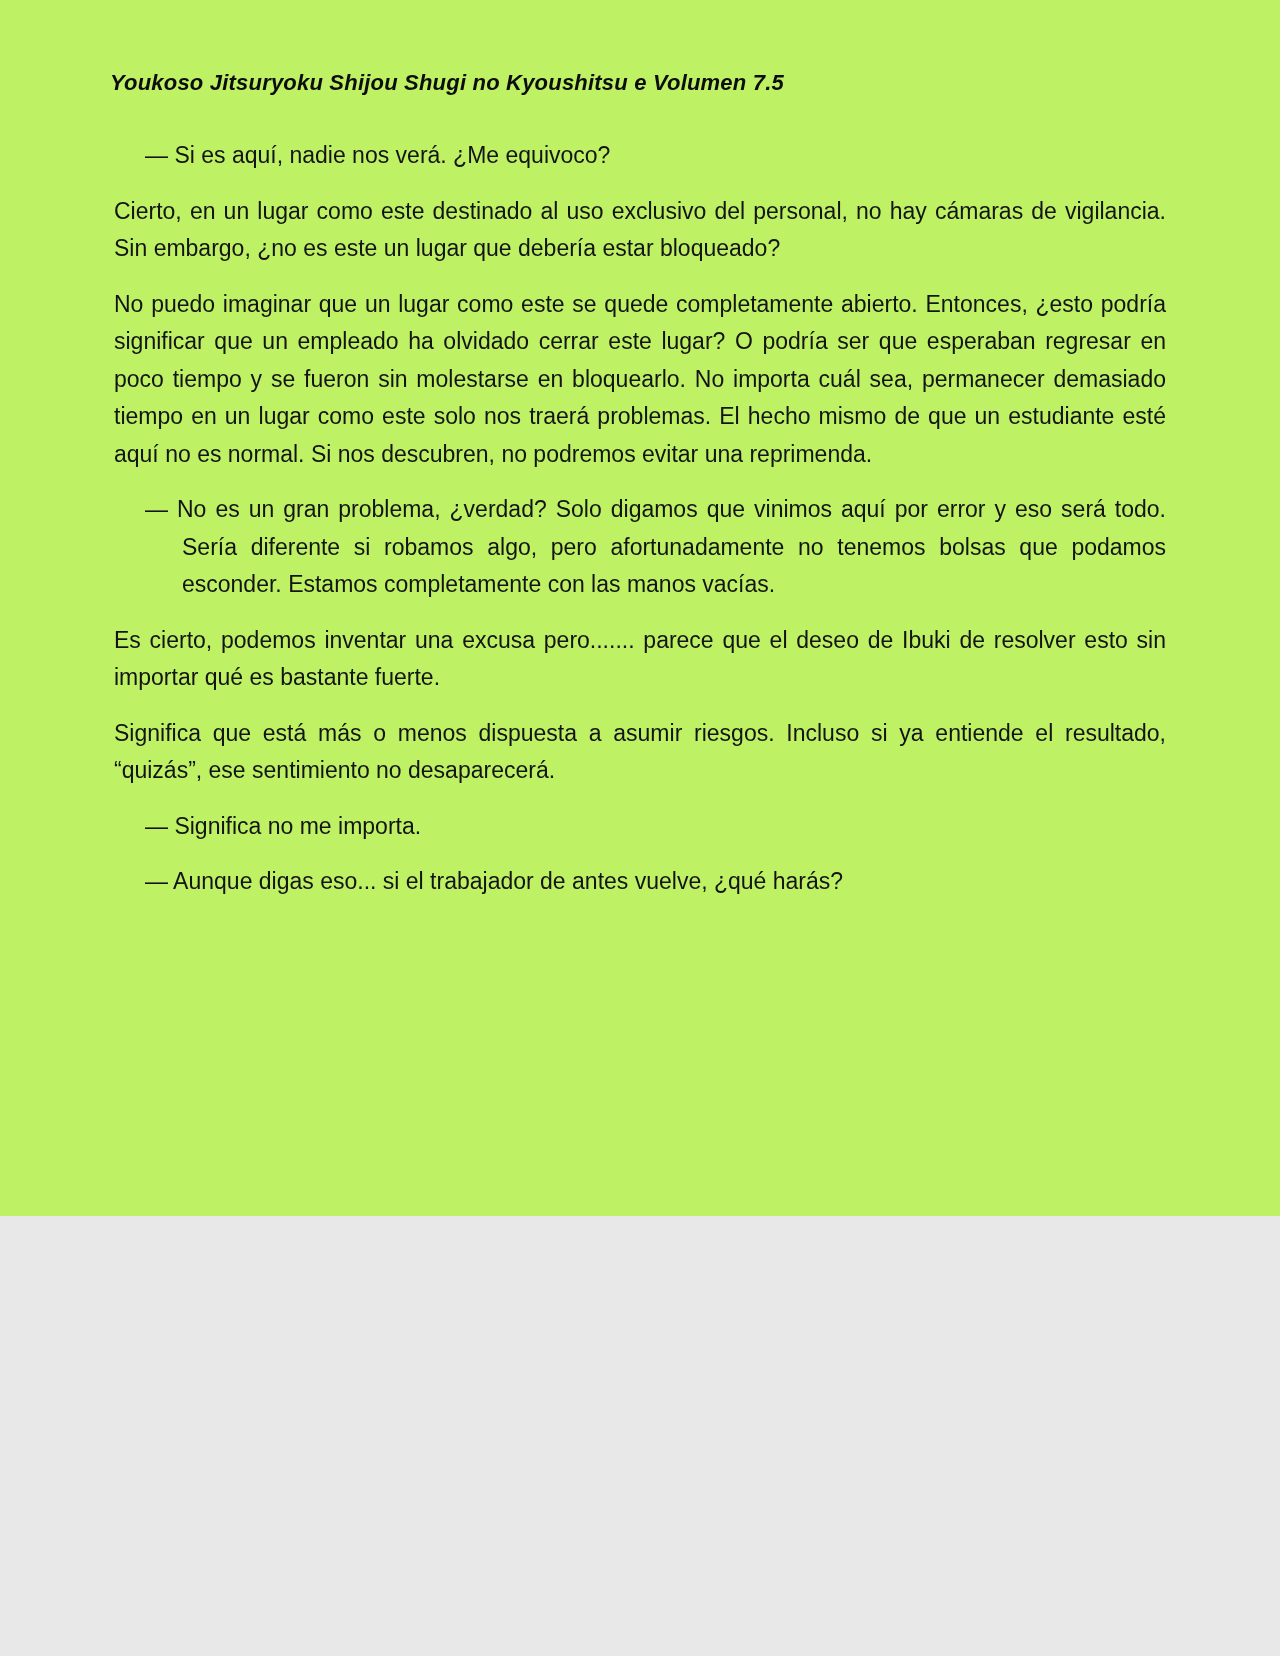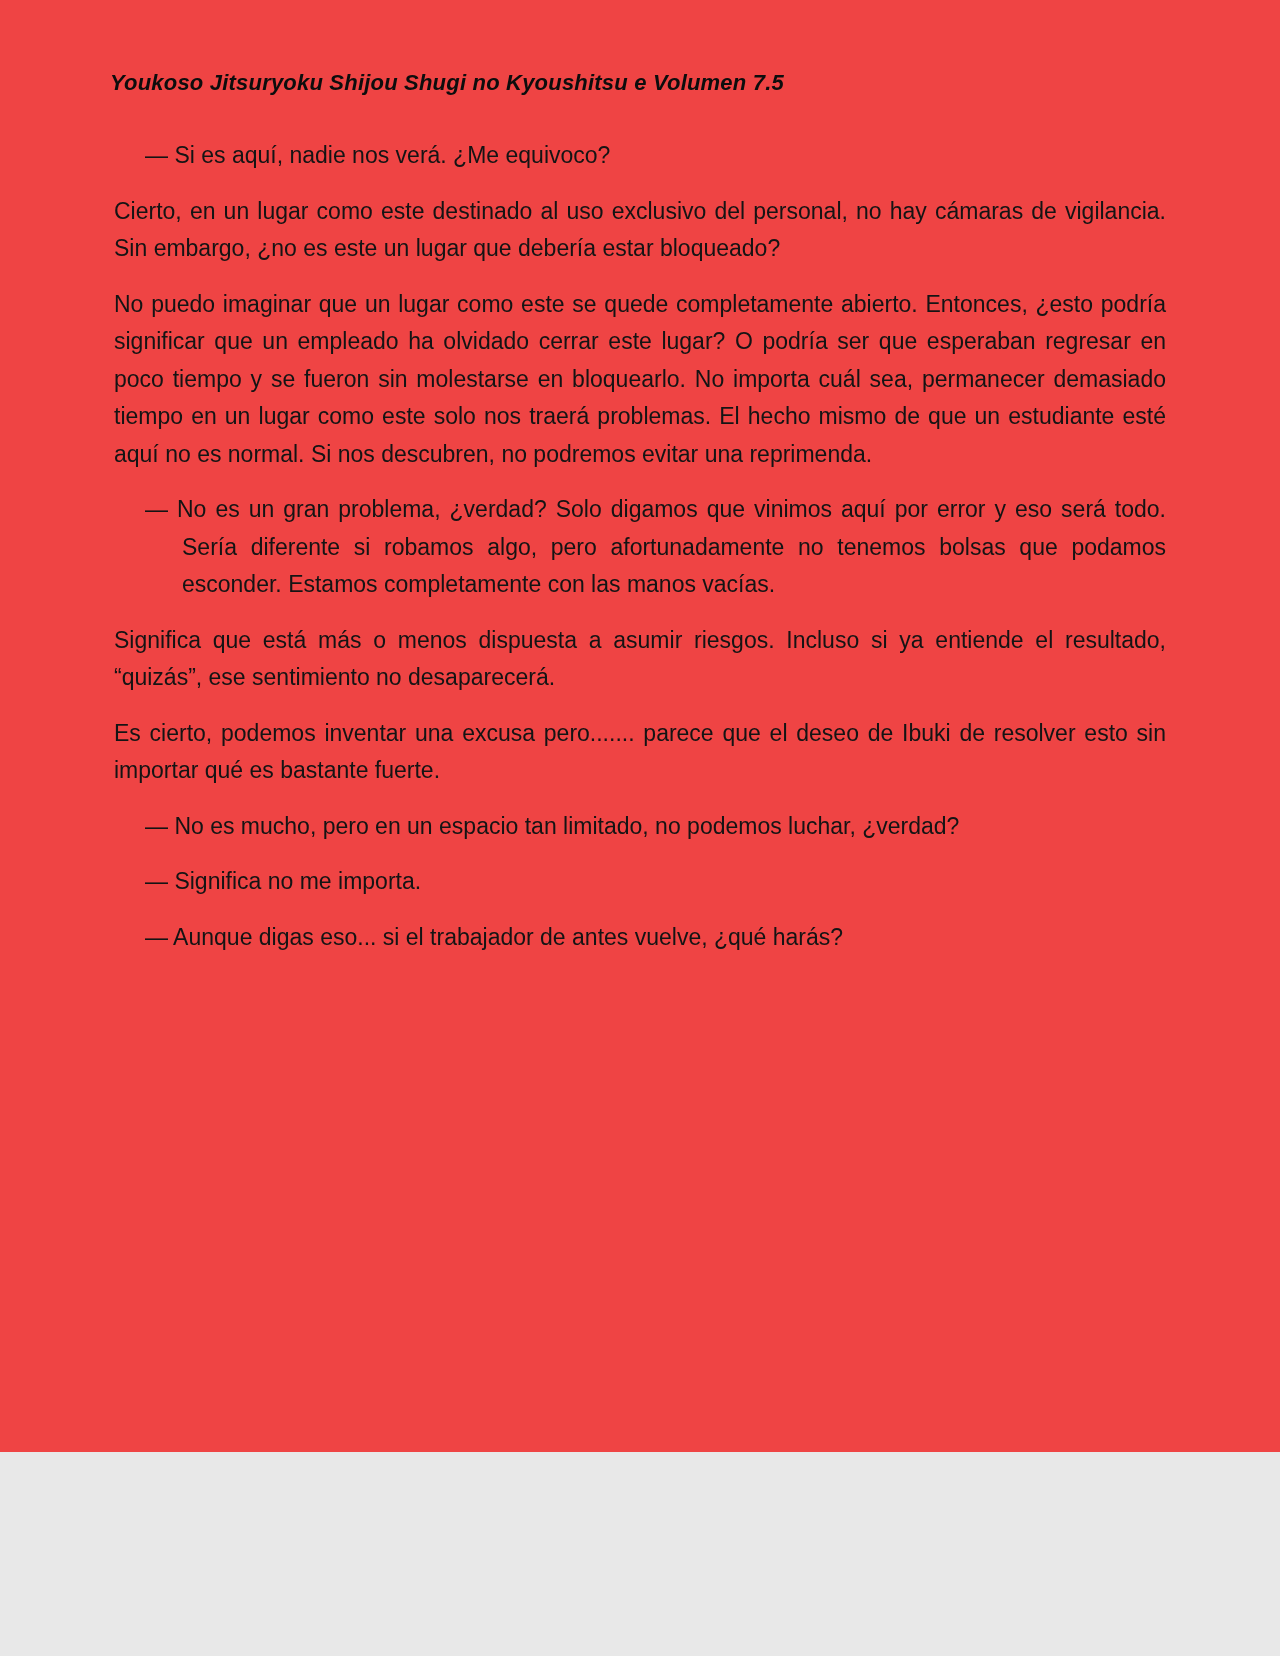--- a/index.html
+++ b/index.html
@@ -3,23 +3,23 @@
 <meta charset="utf-8">
 <style>
   html, body {
     margin: 0;
     padding: 0;
     background: #e8e8e8;
   }
   .page {
     position: relative;
     width: 1280px;
-    height: 1452px;
+    height: 1216px;
     margin: 0 auto;
-    background: #ef4444;
+    background: #bef264;
     font-family: "Liberation Sans", sans-serif;
     color: #141414;
     overflow: hidden;
   }
   .header-title {
     position: absolute;
     top: 70px;
     left: 110px;
     width: 1058px;
     font-size: 22px;
@@ -72,23 +72,22 @@
 
 <div class="page">
 
   <div class="header-title">Youkoso Jitsuryoku Shijou Shugi no Kyoushitsu e Volumen 7.5</div>
 
   <div class="content">
     <div class="dialogue">— Si es aquí, nadie nos verá. ¿Me equivoco?</div>
     <div class="para">Cierto, en un lugar como este destinado al uso exclusivo del personal, no hay cámaras de vigilancia. Sin embargo, ¿no es este un lugar que debería estar bloqueado?</div>
     <div class="para">No puedo imaginar que un lugar como este se quede completamente abierto. Entonces, ¿esto podría significar que un empleado ha olvidado cerrar este lugar? O podría ser que esperaban regresar en poco tiempo y se fueron sin molestarse en bloquearlo. No importa cuál sea, permanecer demasiado tiempo en un lugar como este solo nos traerá problemas. El hecho mismo de que un estudiante esté aquí no es normal. Si nos descubren, no podremos evitar una reprimenda.</div>
     <div class="dialogue">— No es un gran problema, ¿verdad? Solo digamos que vinimos aquí por error y eso será todo. Sería diferente si robamos algo, pero afortunadamente no tenemos bolsas que podamos esconder. Estamos completamente con las manos vacías.</div>
+    <div class="para">Es cierto, podemos inventar una excusa pero....... parece que el deseo de Ibuki de resolver esto sin importar qué es bastante fuerte.</div>
     <div class="para">Significa que está más o menos dispuesta a asumir riesgos. Incluso si ya entiende el resultado, “quizás”, ese sentimiento no desaparecerá.</div>
-    <div class="para">Es cierto, podemos inventar una excusa pero....... parece que el deseo de Ibuki de resolver esto sin importar qué es bastante fuerte.</div>
-    <div class="dialogue">— No es mucho, pero en un espacio tan limitado, no podemos luchar, ¿verdad?</div>
     <div class="dialogue">— Significa no me importa.</div>
     <div class="dialogue">— Aunque digas eso... si el trabajador de antes vuelve, ¿qué harás?</div>
   </div>
 
   <div class="footer-rule">
     <div class="rule-thick"></div>
     <div class="rule-gap"></div>
     <div class="rule-thin"></div>
   </div>
 

